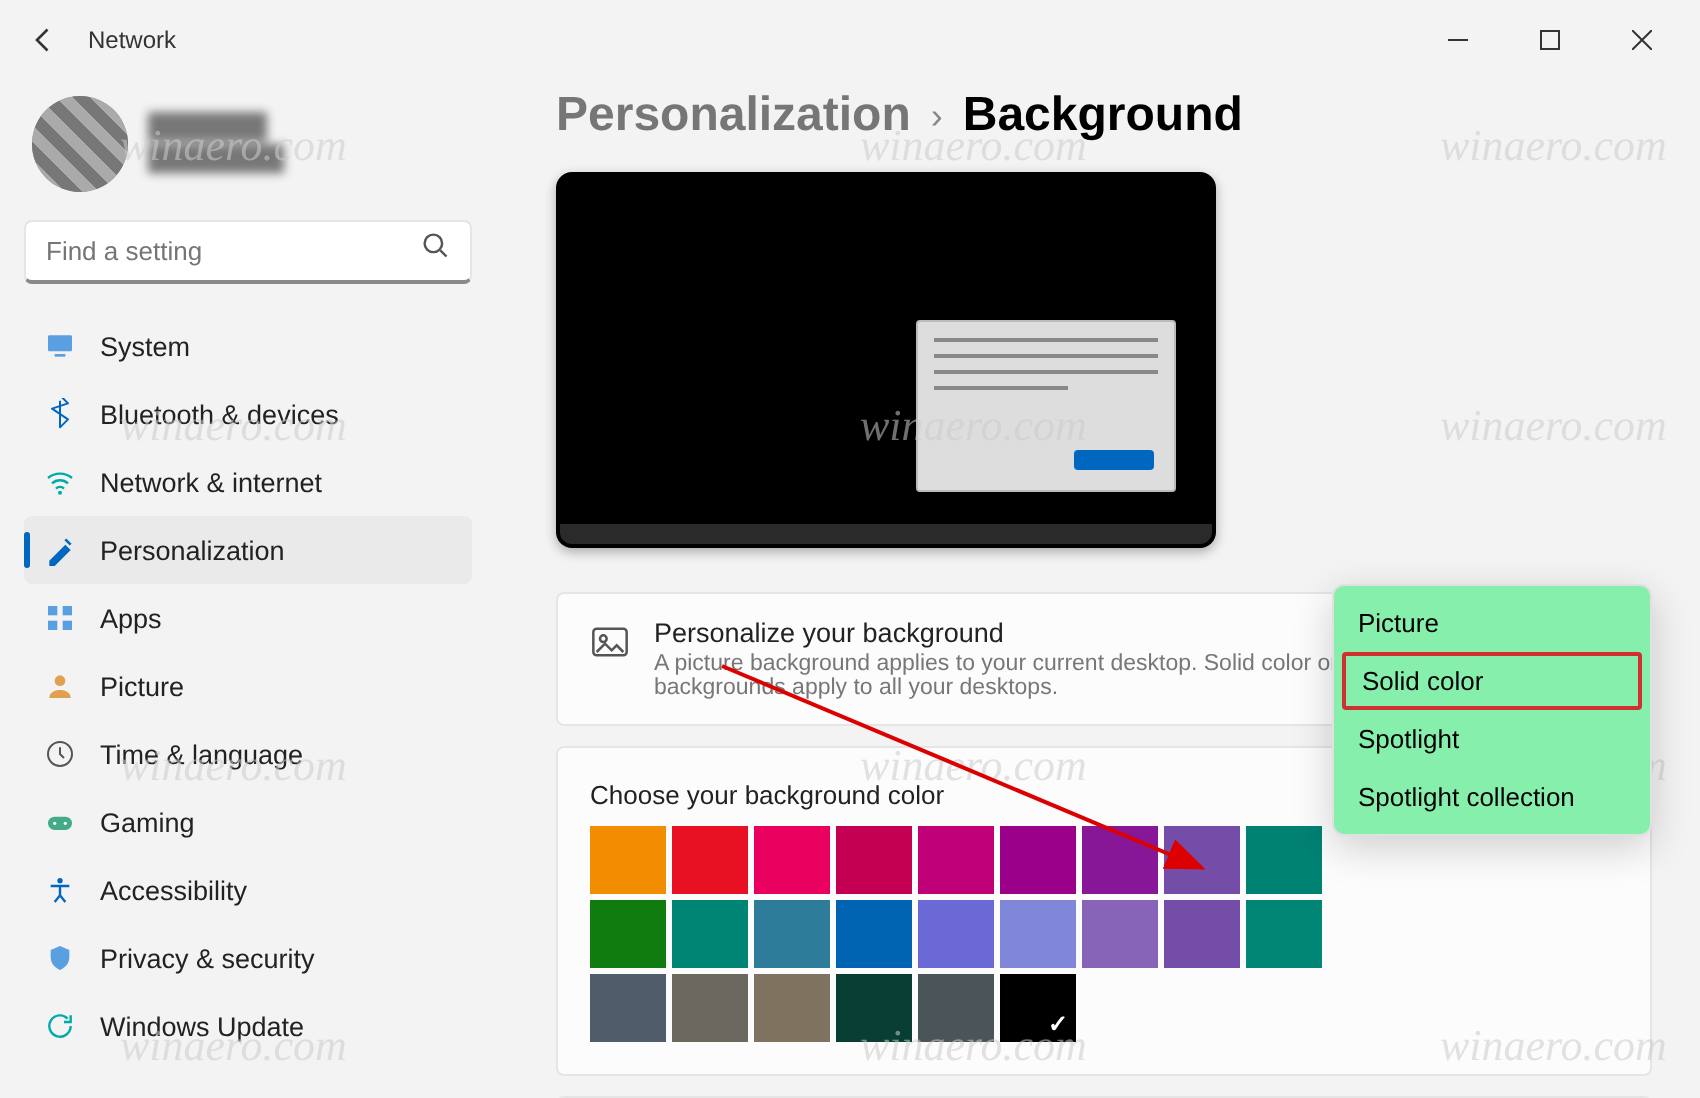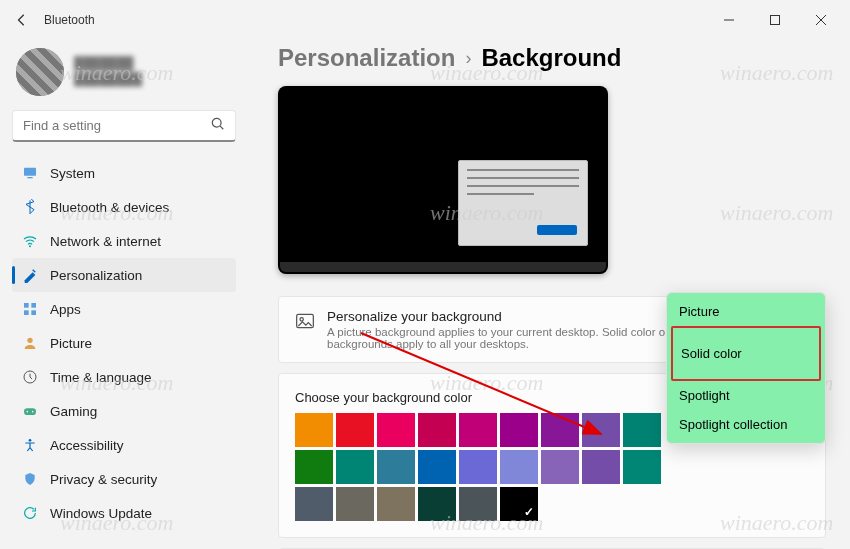--- a/index.html
+++ b/index.html
@@ -37,34 +37,34 @@
 .card-icon { width:20px; height:20px; margin-top:2px; flex-shrink:0;}
 .card-title { font-size:13.5px; color:#222;}
 .card-sub { font-size:11.5px; color:#777; margin-top:2px; max-width:420px;}
 .section-label { font-size:13px; color:#222; margin:4px 0 8px 0;}
 .color-grid { display:grid; grid-template-columns:repeat(9,38px); gap:3px;}
 .swatch { width:38px; height:34px; cursor:pointer; position:relative;}
 .swatch.sel::after { content:"✓"; position:absolute; right:4px; bottom:2px; color:#fff; font-size:12px; font-weight:bold;}
 .custom-row { display:flex; align-items:center; justify-content:space-between; padding:14px 16px; border:1px solid #e5e5e5; background:#fcfcfc; border-radius:4px; margin-top:10px;}
 .dropdown { position:absolute; right:24px; top:252px; width:160px; background:#86efac; border:1px solid #e0e0e0; border-radius:6px; box-shadow:0 6px 20px rgba(0,0,0,.18); padding:4px 0; z-index:10;}
 .dd-item { padding:7px 12px; font-size:13px; cursor:pointer;}
-.dd-item.hl { border:2px solid #d03030; border-radius:2px; margin:0 4px; padding:18px 8px;}
+.dd-item.hl { border:2px solid #d03030; border-radius:2px; margin:0 4px; padding:5px 8px;}
 .watermark { position:absolute; color:#ccc; font-size:22px; font-style:italic; font-family:Georgia,serif; opacity:.55; pointer-events:none; z-index:5;}
 .arrow-svg { position:absolute; pointer-events:none; z-index:8;}
 </style>
 </head>
 <body>
 
 <div class="titlebar">
   <div class="back-btn">
     <svg width="14" height="14" viewBox="0 0 16 16">
         <path d="M10 2 4 8l6 6" stroke="#333" stroke-width="1.5" fill="none"></path>
       </svg>
   </div>
-  <div class="app-title">Bluetooth</div>
+  <div class="app-title">Network</div>
   <div class="win-controls">
     <div class="win-btn">
         <svg width="10" height="10">
           <line x1="0" y1="5" x2="10" y2="5" stroke="#333"></line>
         </svg>
       </div>
     <div class="win-btn">
         <svg width="10" height="10">
           <rect x="0.5" y="0.5" width="9" height="9" stroke="#333" fill="none"></rect>
         </svg>

